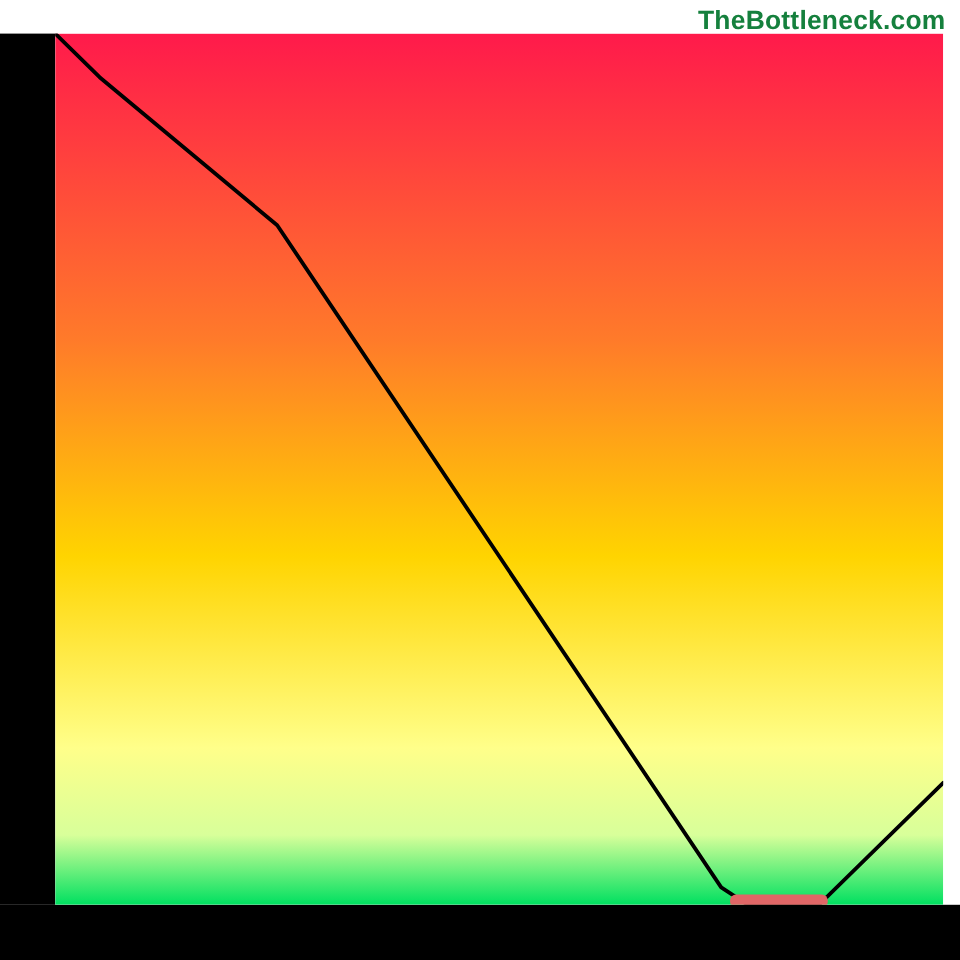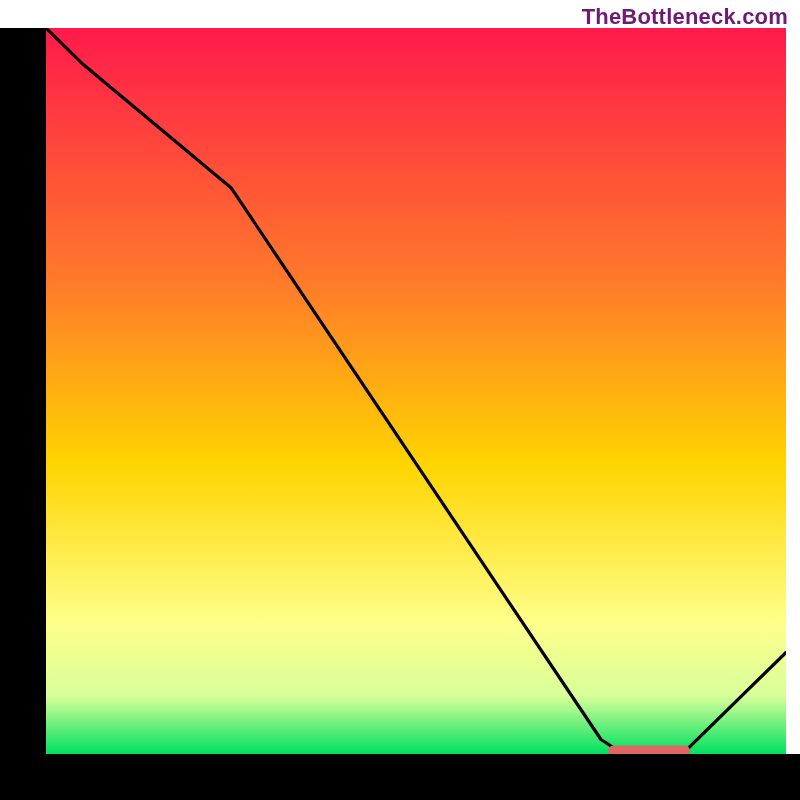--- a/index.html
+++ b/index.html
@@ -13,21 +13,21 @@
   }
   .page {
     position: relative;
     width: 800px;
     height: 800px;
   }
   .watermark {
     position: absolute;
     top: 4px;
     right: 12px;
-    color: #701a75;
+    color: #15803d;
     font-size: 22px;
     font-weight: 600;
     letter-spacing: 0.2px;
   }
   .plot-frame {
     position: absolute;
     
     left: 46px;
     top: 28px;
     width: 740px;   

